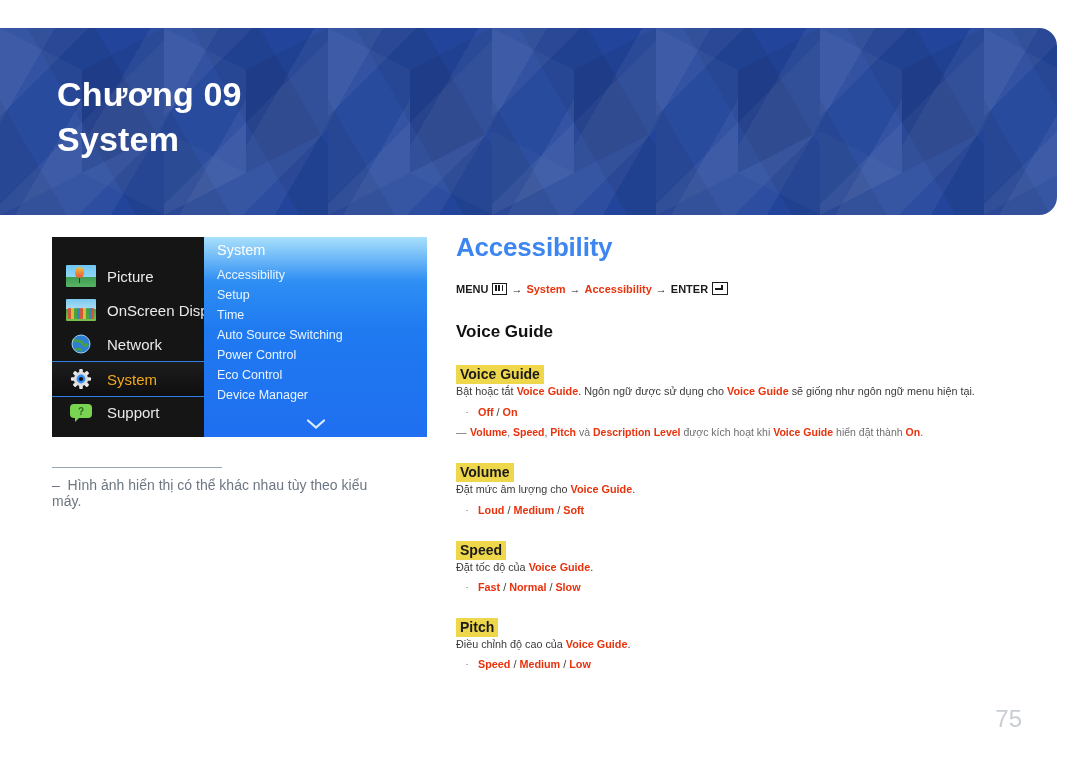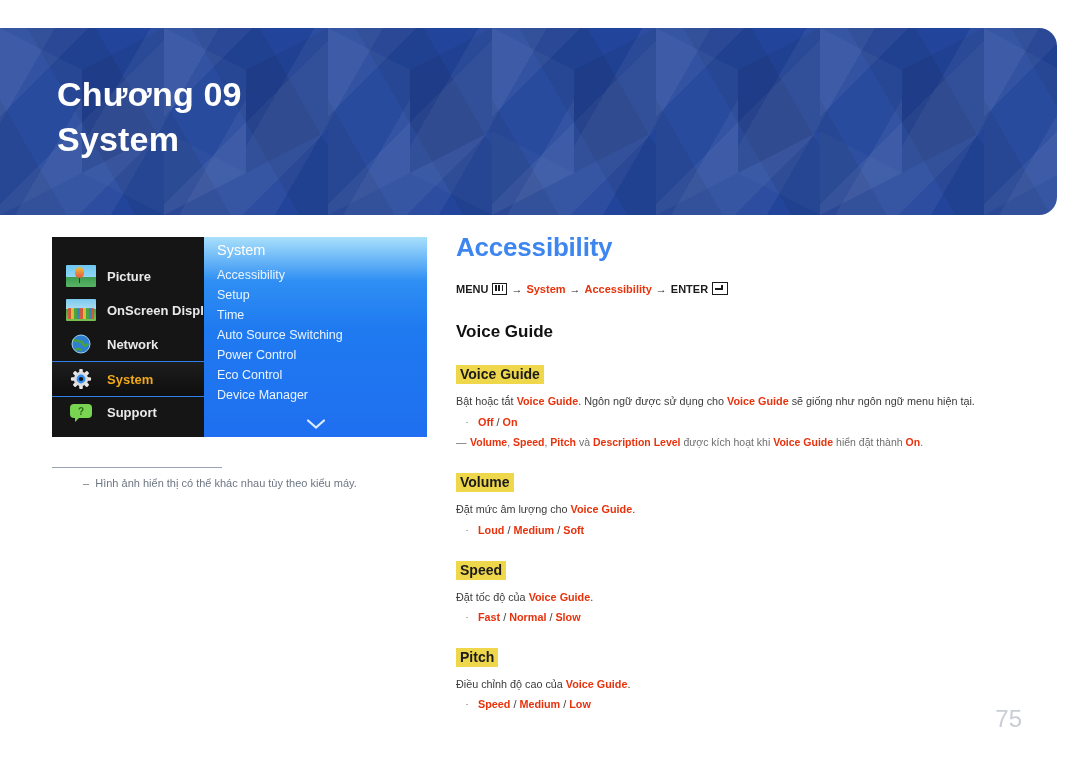--- a/index.html
+++ b/index.html
@@ -45,21 +45,21 @@
     position:relative;
   }
   .osd-item{
     position:absolute;left:0;width:152px;height:34px;
     display:flex;align-items:center;
   }
   .osd-item .ic{
     width:30px;height:22px;margin-left:14px;margin-right:11px;
     flex:0 0 auto;border-radius:1px;overflow:hidden;position:relative;
   }
-  .osd-item .lbl{color:#e9e9e9;font-size:13px;white-space:nowrap;font-weight:bold;}
+  .osd-item .lbl{color:#e9e9e9;font-size:15px;white-space:nowrap;}
   .osd-item.sel{
     background:linear-gradient(180deg,#1d1d1d,#0e0e0e);
     border-top:1.5px solid #2f7fe8;border-bottom:1.5px solid #2f7fe8;
   }
   .osd-item.sel .lbl{color:#f0a919;}
 
   
   .ic-picture{background:linear-gradient(180deg,#6fc6f2 0%,#8fd6f5 55%,#3e9d52 56%,#59b465 100%);}
   .ic-picture:after{content:"";position:absolute;left:9px;top:2px;width:9px;height:11px;border-radius:50% 50% 45% 45%;background:linear-gradient(180deg,#f2c13a,#e2583a);}
   .ic-picture:before{content:"";position:absolute;left:13px;top:13px;width:1px;height:5px;background:#333;}
@@ -84,21 +84,21 @@
   .osd-chevron{
     position:absolute;left:50%;transform:translateX(-50%);bottom:8px;
     width:18px;height:10px;
   }
 
   
   .osd-note{
     position:absolute;left:52px;top:467px;width:340px;
   }
   .osd-note .rule{width:170px;height:1px;background:#9aa3b5;margin-bottom:9px;}
-  .osd-note .txt{color:#6d7683;font-size:11px;margin-left:31px;}
+  .osd-note .txt{color:#6d7683;font-size:14px;}
 
   
   .content{position:absolute;left:456px;top:232px;width:560px;}
   h1.page-title{
     margin:0;color:#3d86f0;font-size:26px;font-weight:bold;letter-spacing:-.2px;
   }
   .breadcrumb{
     margin-top:19px;font-size:11px;font-weight:bold;color:#1c1c1c;
     display:flex;align-items:center;gap:4px;flex-wrap:nowrap;
   }
@@ -113,21 +113,21 @@
   .ico-enter:before{content:"";position:absolute;left:2px;top:5px;width:8px;height:1.5px;background:#1c1c1c;}
   .ico-enter:after{content:"";position:absolute;left:8px;top:2px;width:1.5px;height:4.5px;background:#1c1c1c;}
 
   h2.sec{margin:27px 0 0 0;font-size:17px;font-weight:bold;color:#111;}
 
   .hl{
     display:inline-block;background:#efd74b;color:#1a1a1a;
     font-size:14px;font-weight:bold;padding:1px 4px 2px 4px;
   }
   .block{margin-top:23px;}
-  .desc{margin-top:10px;font-size:10.8px;color:#3b3b3b;line-height:1.45;}
+  .desc{font-size:10.8px;color:#3b3b3b;line-height:1.45;}
   .desc .r{color:#e8320c;font-weight:bold;}
   .bullet{margin-top:6px;font-size:10.8px;display:flex;align-items:flex-start;}
   .bullet .dot{color:#555;width:22px;flex:0 0 22px;text-align:center;font-size:9px;line-height:1.5;}
   .bullet .opts{color:#e8320c;font-weight:bold;}
   .bullet .opts .sep{color:#3b3b3b;font-weight:normal;}
   .note{margin-top:6px;font-size:10.5px;color:#6e6e6e;line-height:1.45;display:flex;align-items:flex-start;}
   .note .dash{flex:0 0 14px;color:#6e6e6e;}
   .note .r{color:#e8320c;font-weight:bold;}
 
   .pagenum{

